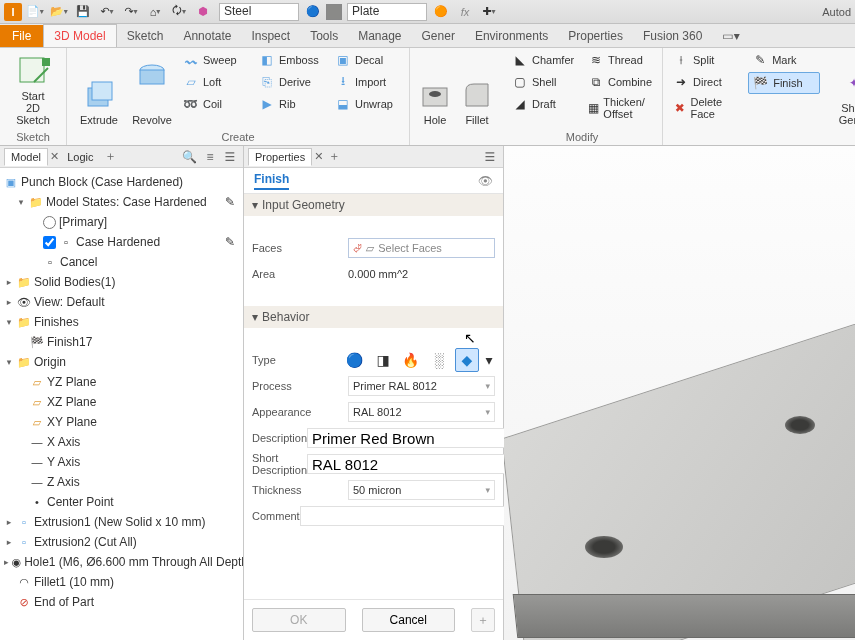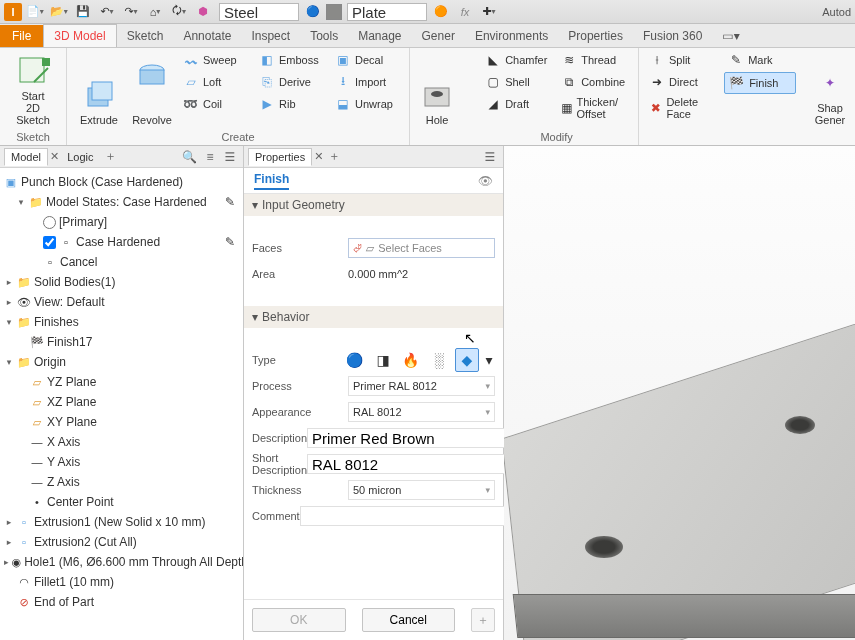--- a/index.html
+++ b/index.html
@@ -3,21 +3,21 @@
 <meta charset="utf-8">
 <style>
 * { box-sizing: border-box; margin: 0; padding: 0; font-family: "Segoe UI", Tahoma, sans-serif; }
 body { width: 855px; height: 640px; overflow: hidden; background: #f0f0f0; font-size: 12px; color: #333; position: relative; }
 
 
 .qat { height: 24px; background: linear-gradient(#e8e8e8,#dcdcdc); display: flex; align-items: center; padding: 0 4px; border-bottom: 1px solid #c0c0c0; }
 .qat .qat-icon { width: 22px; height: 18px; margin-right: 2px; display: flex; align-items: center; justify-content: center; font-size: 11px; }
 .qat .dropdown-caret { font-size: 8px; color: #666; }
 .qat .app-logo { width: 18px; height: 18px; background: #e87b00; color: #fff; font-weight: bold; display: flex; align-items: center; justify-content: center; font-size: 11px; border-radius: 2px; }
-.qat .mat-select { height: 18px; font-size: 15px; background: #fff; border: 1px solid #b8b8b8; padding: 0 18px 0 4px; margin: 0 3px; min-width: 80px; }
+.qat .mat-select { height: 18px; font-size: 12px; background: #fff; border: 1px solid #b8b8b8; padding: 0 18px 0 4px; margin: 0 3px; min-width: 80px; }
 .qat .right { margin-left: auto; color: #555; font-size: 11px; }
 
 
 .tabbar { height: 24px; background: #eaeaea; display: flex; align-items: flex-end; border-bottom: 1px solid #c8c8c8; }
 .tabbar .file-tab { background: #e87b00; color: #fff; padding: 4px 12px; font-size: 12px; }
 .tabbar .tab { padding: 4px 10px; font-size: 12px; color: #555; cursor: pointer; }
 .tabbar .tab.active { background: #f7f7f7; border: 1px solid #c0c0c0; border-bottom: none; color: #ef4444; }
 
 
 .ribbon { height: 98px; background: #f7f7f7; border-bottom: 1px solid #c0c0c0; display: flex; }
@@ -221,20 +221,28 @@
     <div class="group-body">
       <div class="big-btn" style="width:42px;">
         <div class="big-ico">
             <svg width="30" height="30">
               <rect x="3" y="8" width="24" height="18" fill="#d8d8d6" stroke="#888"></rect>
               <ellipse cx="15" cy="14" rx="6" ry="3" fill="#555"></ellipse>
             </svg>
           </div>
         <span>Hole</span>
       </div>
+      <div class="big-btn" style="width:42px;">
+        <div class="big-ico">
+            <svg width="30" height="30">
+              <path d="M4 26 L4 10 Q4 4 12 4 L26 4 L26 26 Z" fill="#d8d8d6" stroke="#888"></path>
+            </svg>
+          </div>
+        <span>Fillet</span>
+      </div>
     </div>
     <div class="group-label">&nbsp;</div>
   </div>
 
   <div class="ribbon-group" style="width:240px;">
     <div class="group-body">
       <div class="small-col">
         <div class="small-btn">
             <span class="sm-ico">◣</span>
             <span>Chamfer</span>

